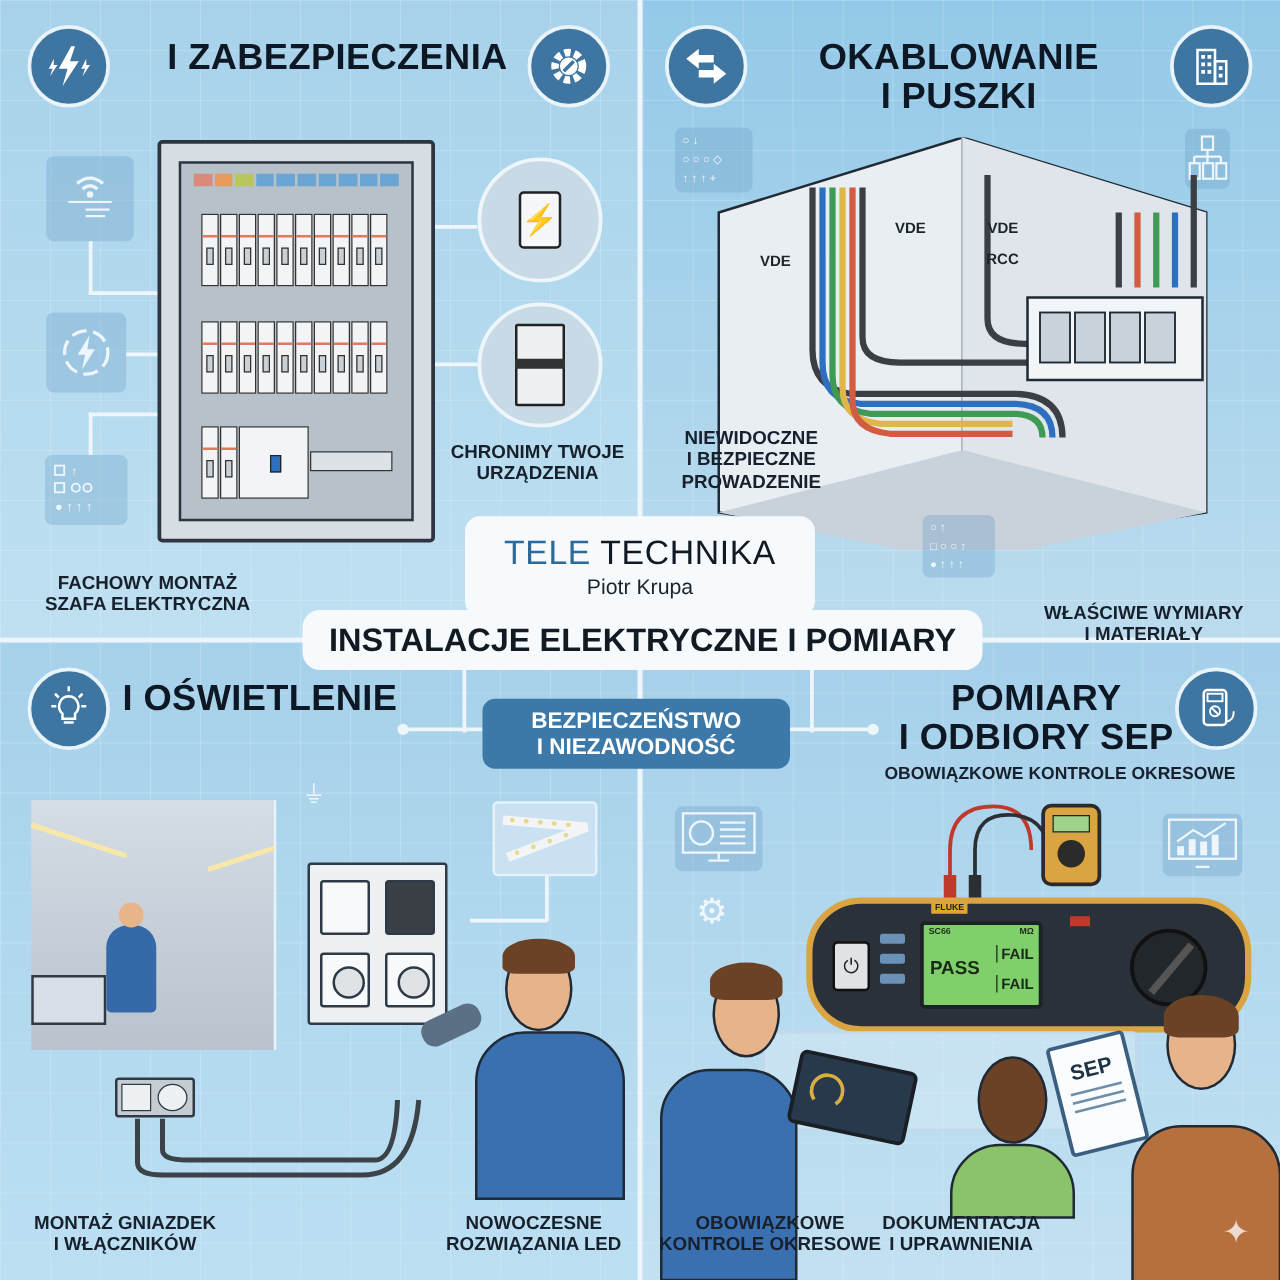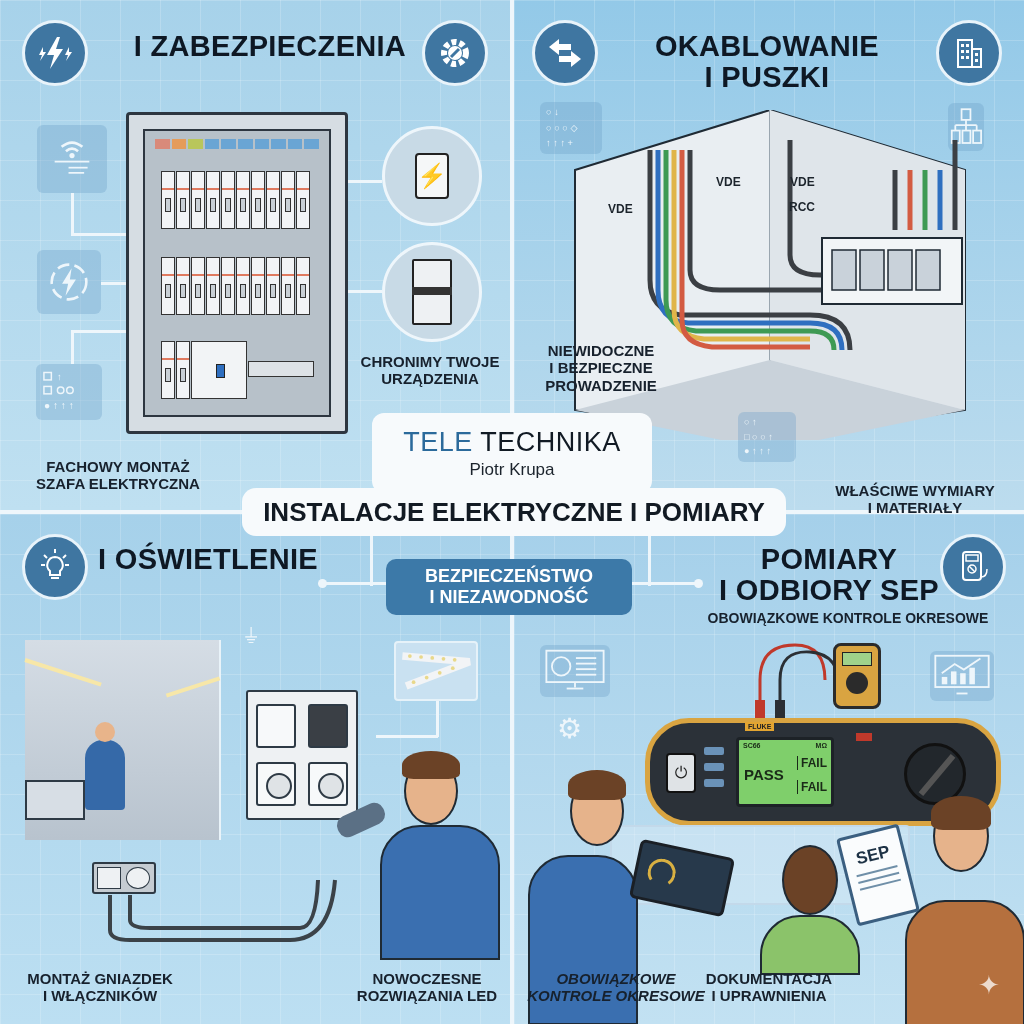--- a/index.html
+++ b/index.html
@@ -568,21 +568,21 @@
 <div class="person" style="left:905px;top:800px;">
   <div class="shirt" style="left:0px;top:100px;width:120px;height:140px;background:#b5703e;border:2px solid #1f2a34;"></div>
   <div class="head" style="left:28px;top:0px;width:56px;height:72px;background:#e6b38b;border:2px solid #1f2a34;"></div>
   <div class="hair" style="left:26px;top:-4px;width:60px;height:34px;"></div>
 </div>
 <div class="sep-doc">
   <span>SEP</span>
   <span class="l"></span><span class="l"></span><span class="l"></span>
 </div>
 
-<div class="caption" style="left:516px;top:970px;width:200px;font-style:italic;">
+<div class="caption" style="left:516px;top:970px;width:200px;">
   <div>OBOWIĄZKOWE</div>
   <div>KONTROLE OKRESOWE</div>
 </div>
 <div class="caption" style="left:686px;top:970px;width:166px;">
   <div>DOKUMENTACJA</div>
   <div>I UPRAWNIENIA</div>
 </div>
 <div class="sparkle">✦</div>
 
 </body></html>

